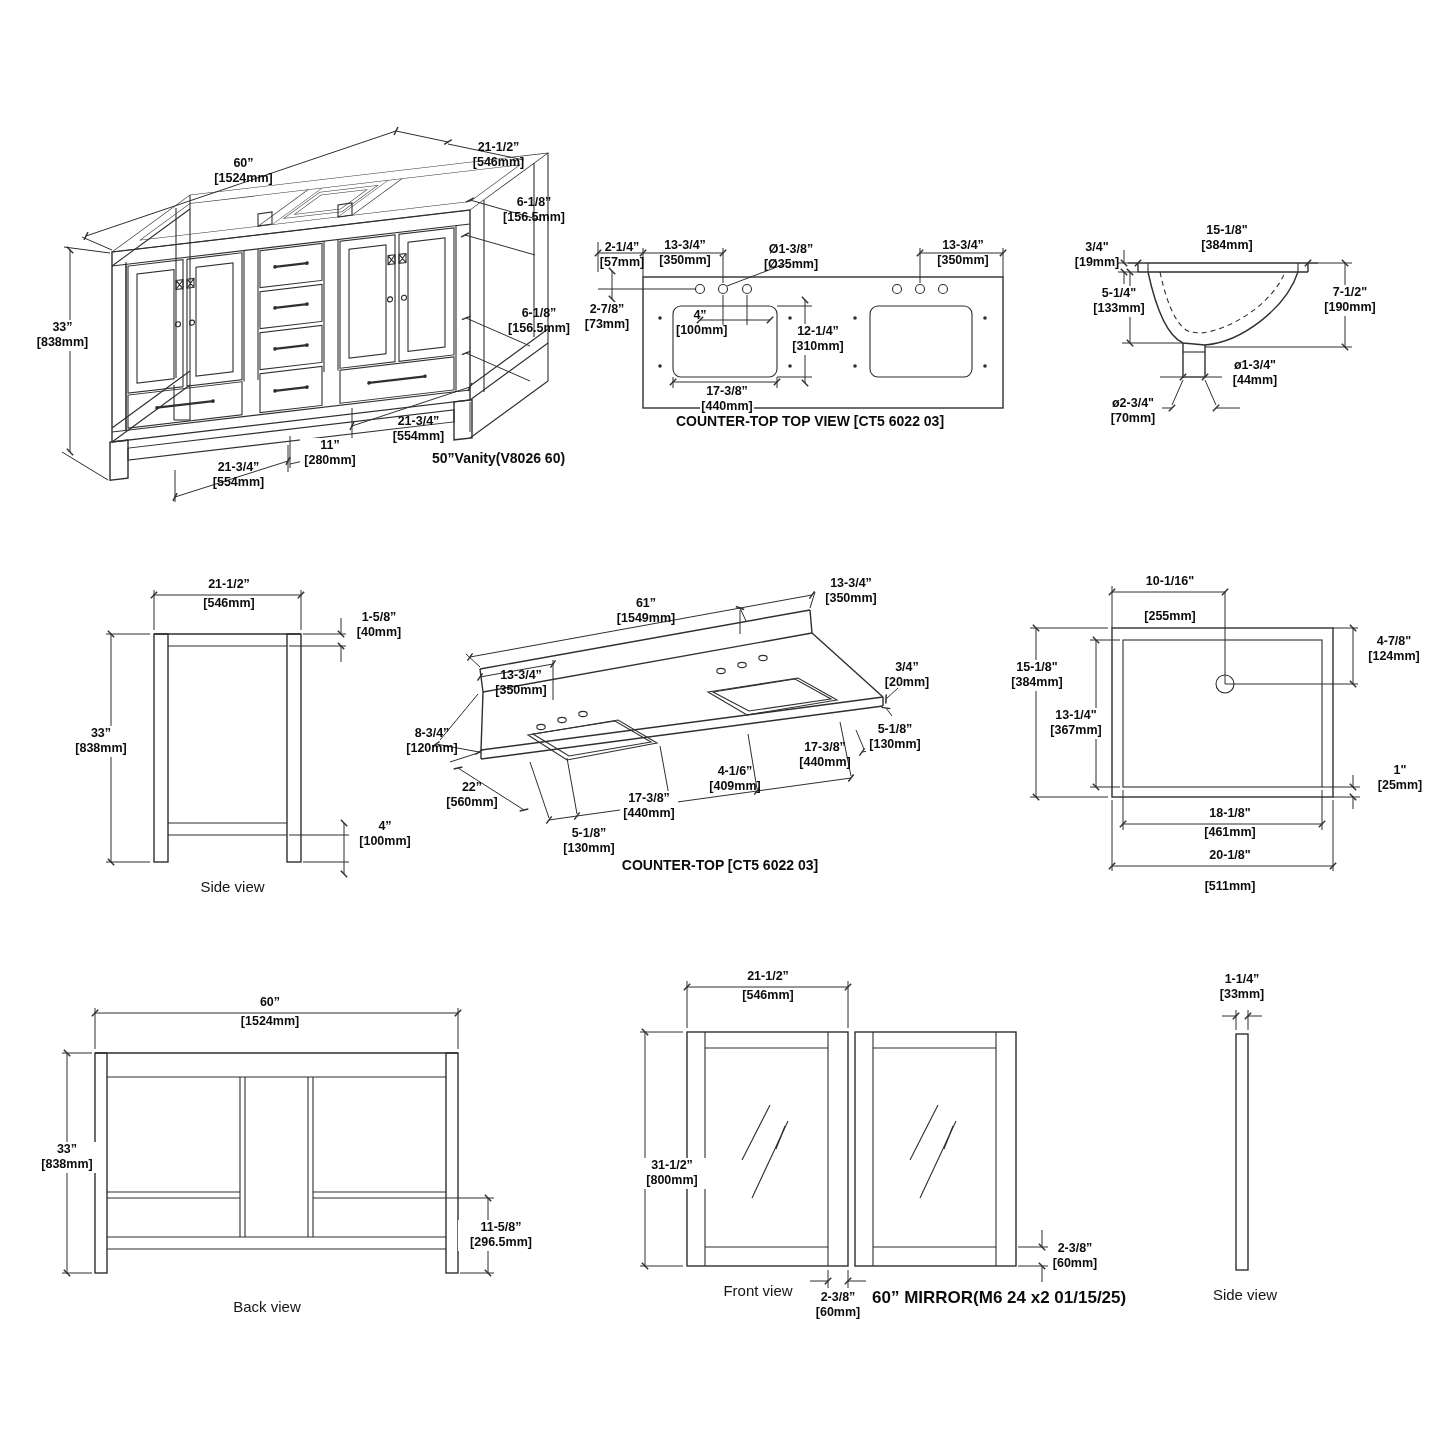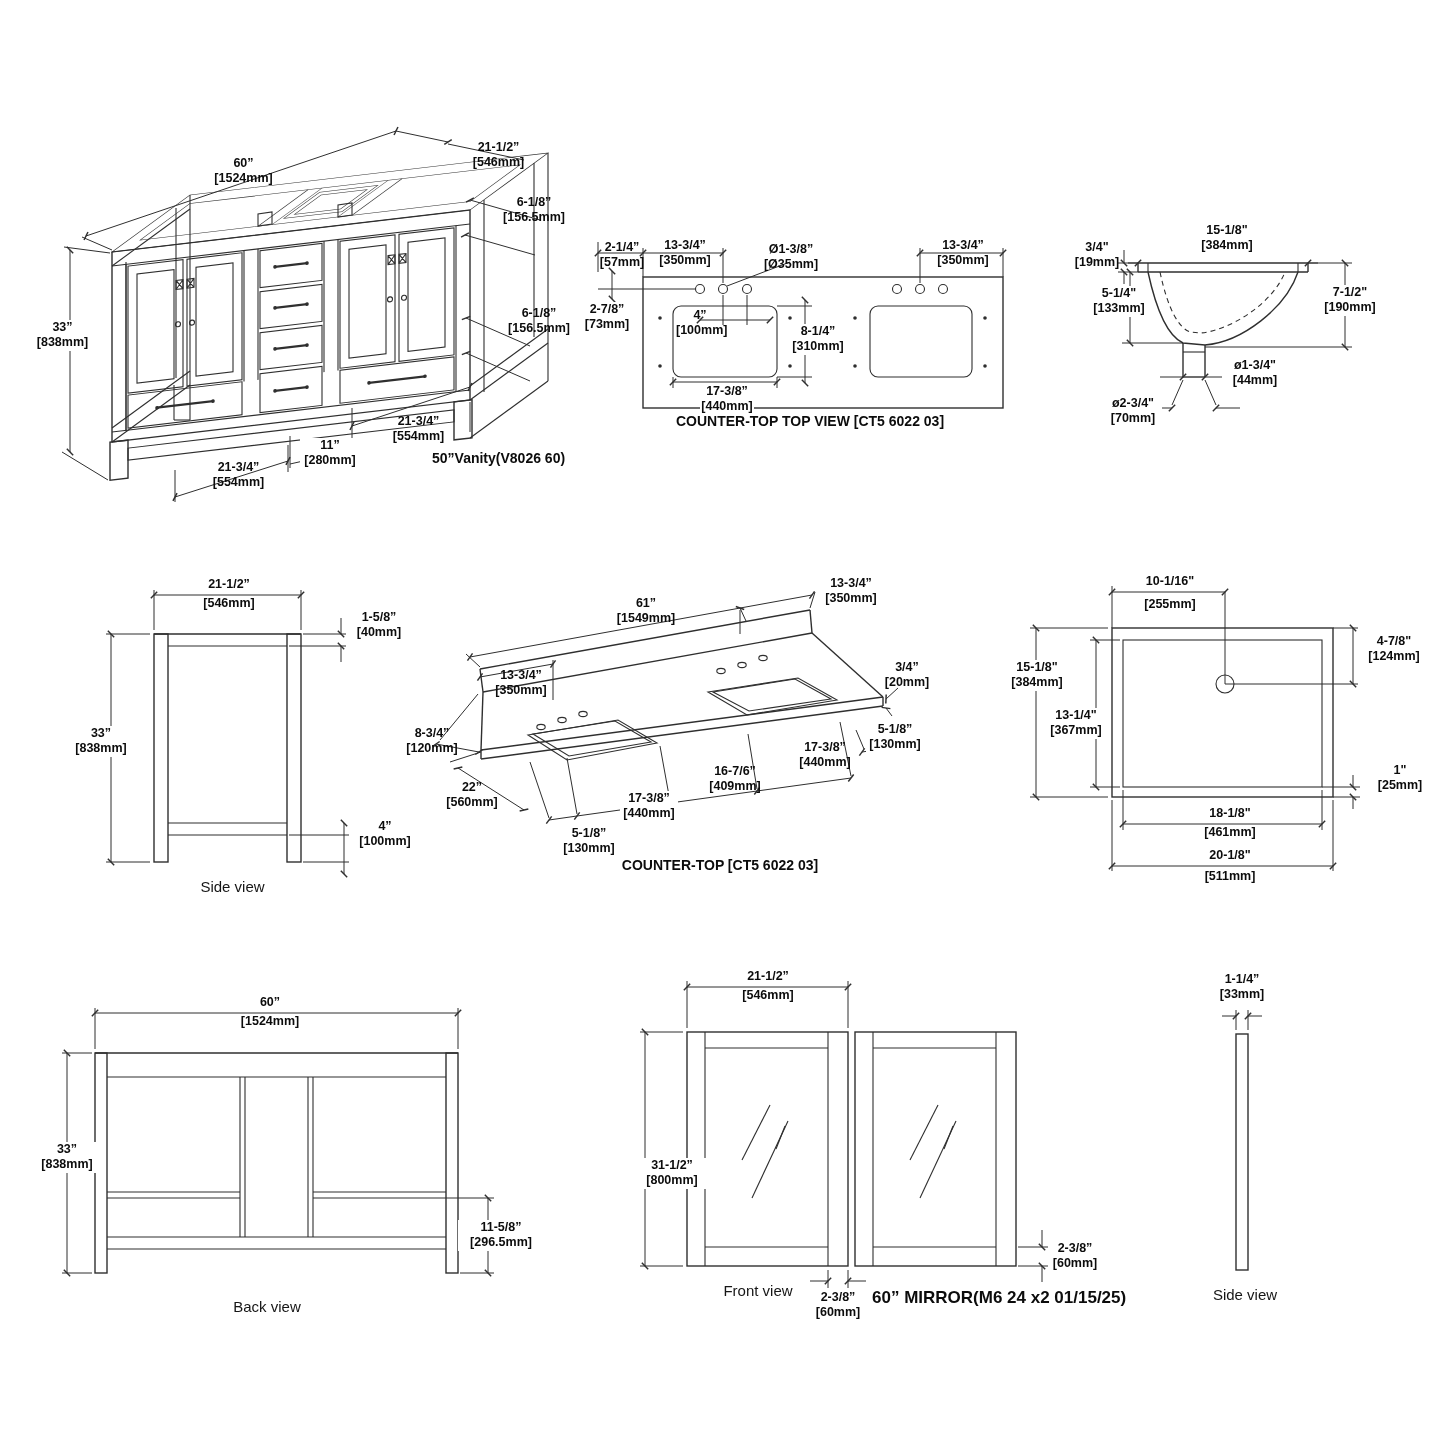--- a/index.html
+++ b/index.html
@@ -435,21 +435,21 @@
     </div>
 <div class="dim bg" style="left:582px;top:302px;width:50px">
       <span>2-7/8”</span>
       <span>[73mm]</span>
     </div>
 <div class="dim" style="left:676px;top:308px;width:48px">
       <span>4”</span>
       <span>[100mm]</span>
     </div>
 <div class="dim bg" style="left:790px;top:324px;width:56px">
-      <span>8-1/4”</span>
+      <span>12-1/4”</span>
       <span>[310mm]</span>
     </div>
 <div class="dim bg" style="left:700px;top:384px;width:54px">
       <span>17-3/8”</span>
       <span>[440mm]</span>
     </div>
 <div class="ttl" style="left:660px;top:413px;width:300px"><span>COUNTER-TOP TOP VIEW [CT5 6022 03]</span></div>
 
 <div class="dim" style="left:1194px;top:223px;width:66px">
       <span>15-1/8"</span>
@@ -520,36 +520,36 @@
     </div>
 <div class="dim" style="left:560px;top:826px;width:58px">
       <span>5-1/8”</span>
       <span>[130mm]</span>
     </div>
 <div class="dim bg" style="left:620px;top:791px;width:58px">
       <span>17-3/8”</span>
       <span>[440mm]</span>
     </div>
 <div class="dim" style="left:706px;top:764px;width:58px">
-      <span>16-7/6”</span>
+      <span>4-1/6”</span>
       <span>[409mm]</span>
     </div>
 <div class="dim" style="left:796px;top:740px;width:58px">
       <span>17-3/8”</span>
       <span>[440mm]</span>
     </div>
 <div class="dim bg" style="left:866px;top:722px;width:58px">
       <span>5-1/8”</span>
       <span>[130mm]</span>
     </div>
 <div class="ttl" style="left:560px;top:857px;width:320px"><span>COUNTER-TOP [CT5 6022 03]</span></div>
 
 <div class="dim" style="left:1136px;top:574px;width:68px">
       <span>10-1/16"</span>
-      <span style="margin-top:8px">[255mm]</span>
+      <span style="margin-top:20px">[255mm]</span>
     </div>
 <div class="dim bg" style="left:1004px;top:660px;width:66px">
       <span>15-1/8"</span>
       <span>[384mm]</span>
     </div>
 <div class="dim bg" style="left:1042px;top:708px;width:68px">
       <span>13-1/4"</span>
       <span>[367mm]</span>
     </div>
 <div class="dim" style="left:1362px;top:634px;width:64px">
@@ -559,21 +559,21 @@
 <div class="dim" style="left:1374px;top:763px;width:52px">
       <span>1"</span>
       <span>[25mm]</span>
     </div>
 <div class="dim" style="left:1196px;top:806px;width:68px">
       <span>18-1/8"</span>
       <span style="margin-top:4px">[461mm]</span>
     </div>
 <div class="dim" style="left:1196px;top:848px;width:68px">
       <span>20-1/8"</span>
-      <span style="margin-top:6px">[511mm]</span>
+      <span style="margin-top:16px">[511mm]</span>
     </div>
 
 <div class="dim" style="left:234px;top:995px;width:72px">
       <span>60”</span>
       <span style="margin-top:4px">[1524mm]</span>
     </div>
 <div class="dim bg" style="left:34px;top:1142px;width:66px">
       <span>33”</span>
       <span>[838mm]</span>
     </div>

